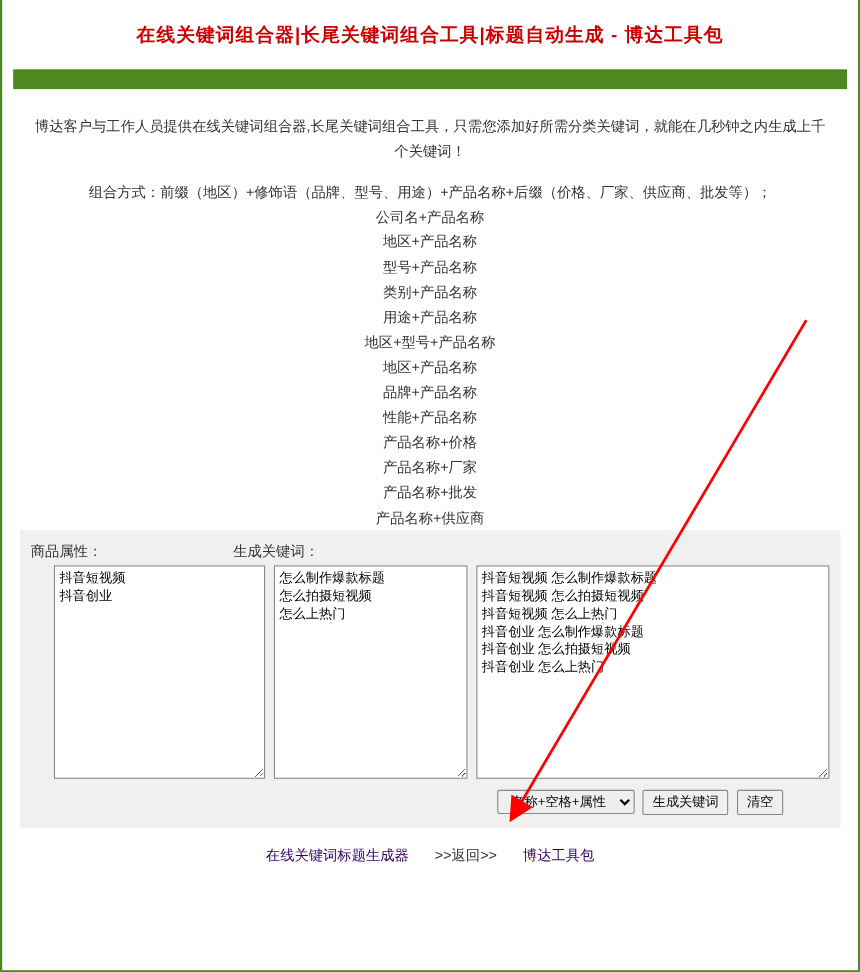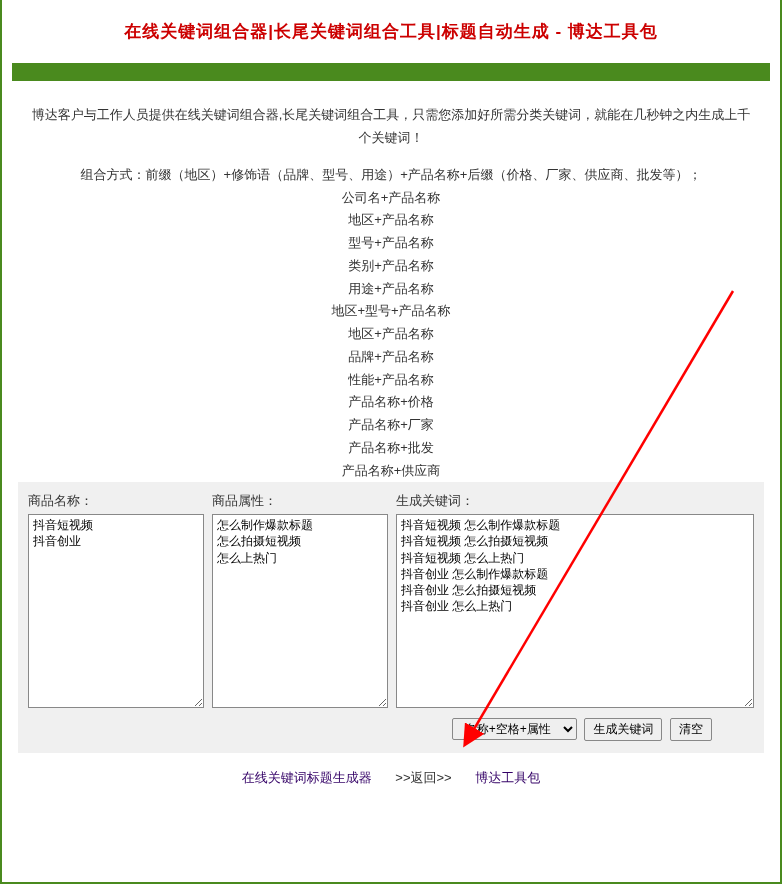--- a/index.html
+++ b/index.html
@@ -69,21 +69,21 @@
     .inputs-row textarea {
       height: 194px;
       font-family: SimSun, Arial, sans-serif;
       font-size: 12px;
       padding: 2px 4px;
       resize: both;
       background: #fff;
       border: 1px solid #888;
       line-height: 1.35;
     }
-    .inputs-row .ta1 { width: 176px; }
+    .inputs-row .ta1 { width: 192px; margin-left: 21px; }
     .inputs-row .ta2 { width: 176px; }
     .inputs-row .ta3 { flex: 1; }
     .controls-row {
       text-align: right;
       margin-top: 10px;
       padding-right: 42px;
     }
     .controls-row select, .controls-row button {
       font-family: inherit;
       font-size: 12px;
@@ -138,21 +138,20 @@
         <marker id="ah" markerWidth="9" markerHeight="9" refX="6" refY="4.5" orient="auto">
           <path d="M0,0 L9,4.5 L0,9 Z" fill="#ff0000"></path>
         </marker>
       </defs>
       <line x1="280" y1="10" x2="14" y2="460" stroke="#ff0000" stroke-width="2.5" marker-end="url(#ah)"></line>
     </svg>
   </div>
 
   <div class="form-area">
     <div class="labels-row">
-      <div class="col1">商品名称：</div>
       <div class="col2">商品属性：</div>
       <div class="col3">生成关键词：</div>
     </div>
     <div class="inputs-row">
       <textarea class="ta1" style="">抖音短视频
 抖音创业</textarea>
       <textarea class="ta2" style="">怎么制作爆款标题
 怎么拍摄短视频
 怎么上热门</textarea>
       <textarea class="ta3" style="">抖音短视频 怎么制作爆款标题

